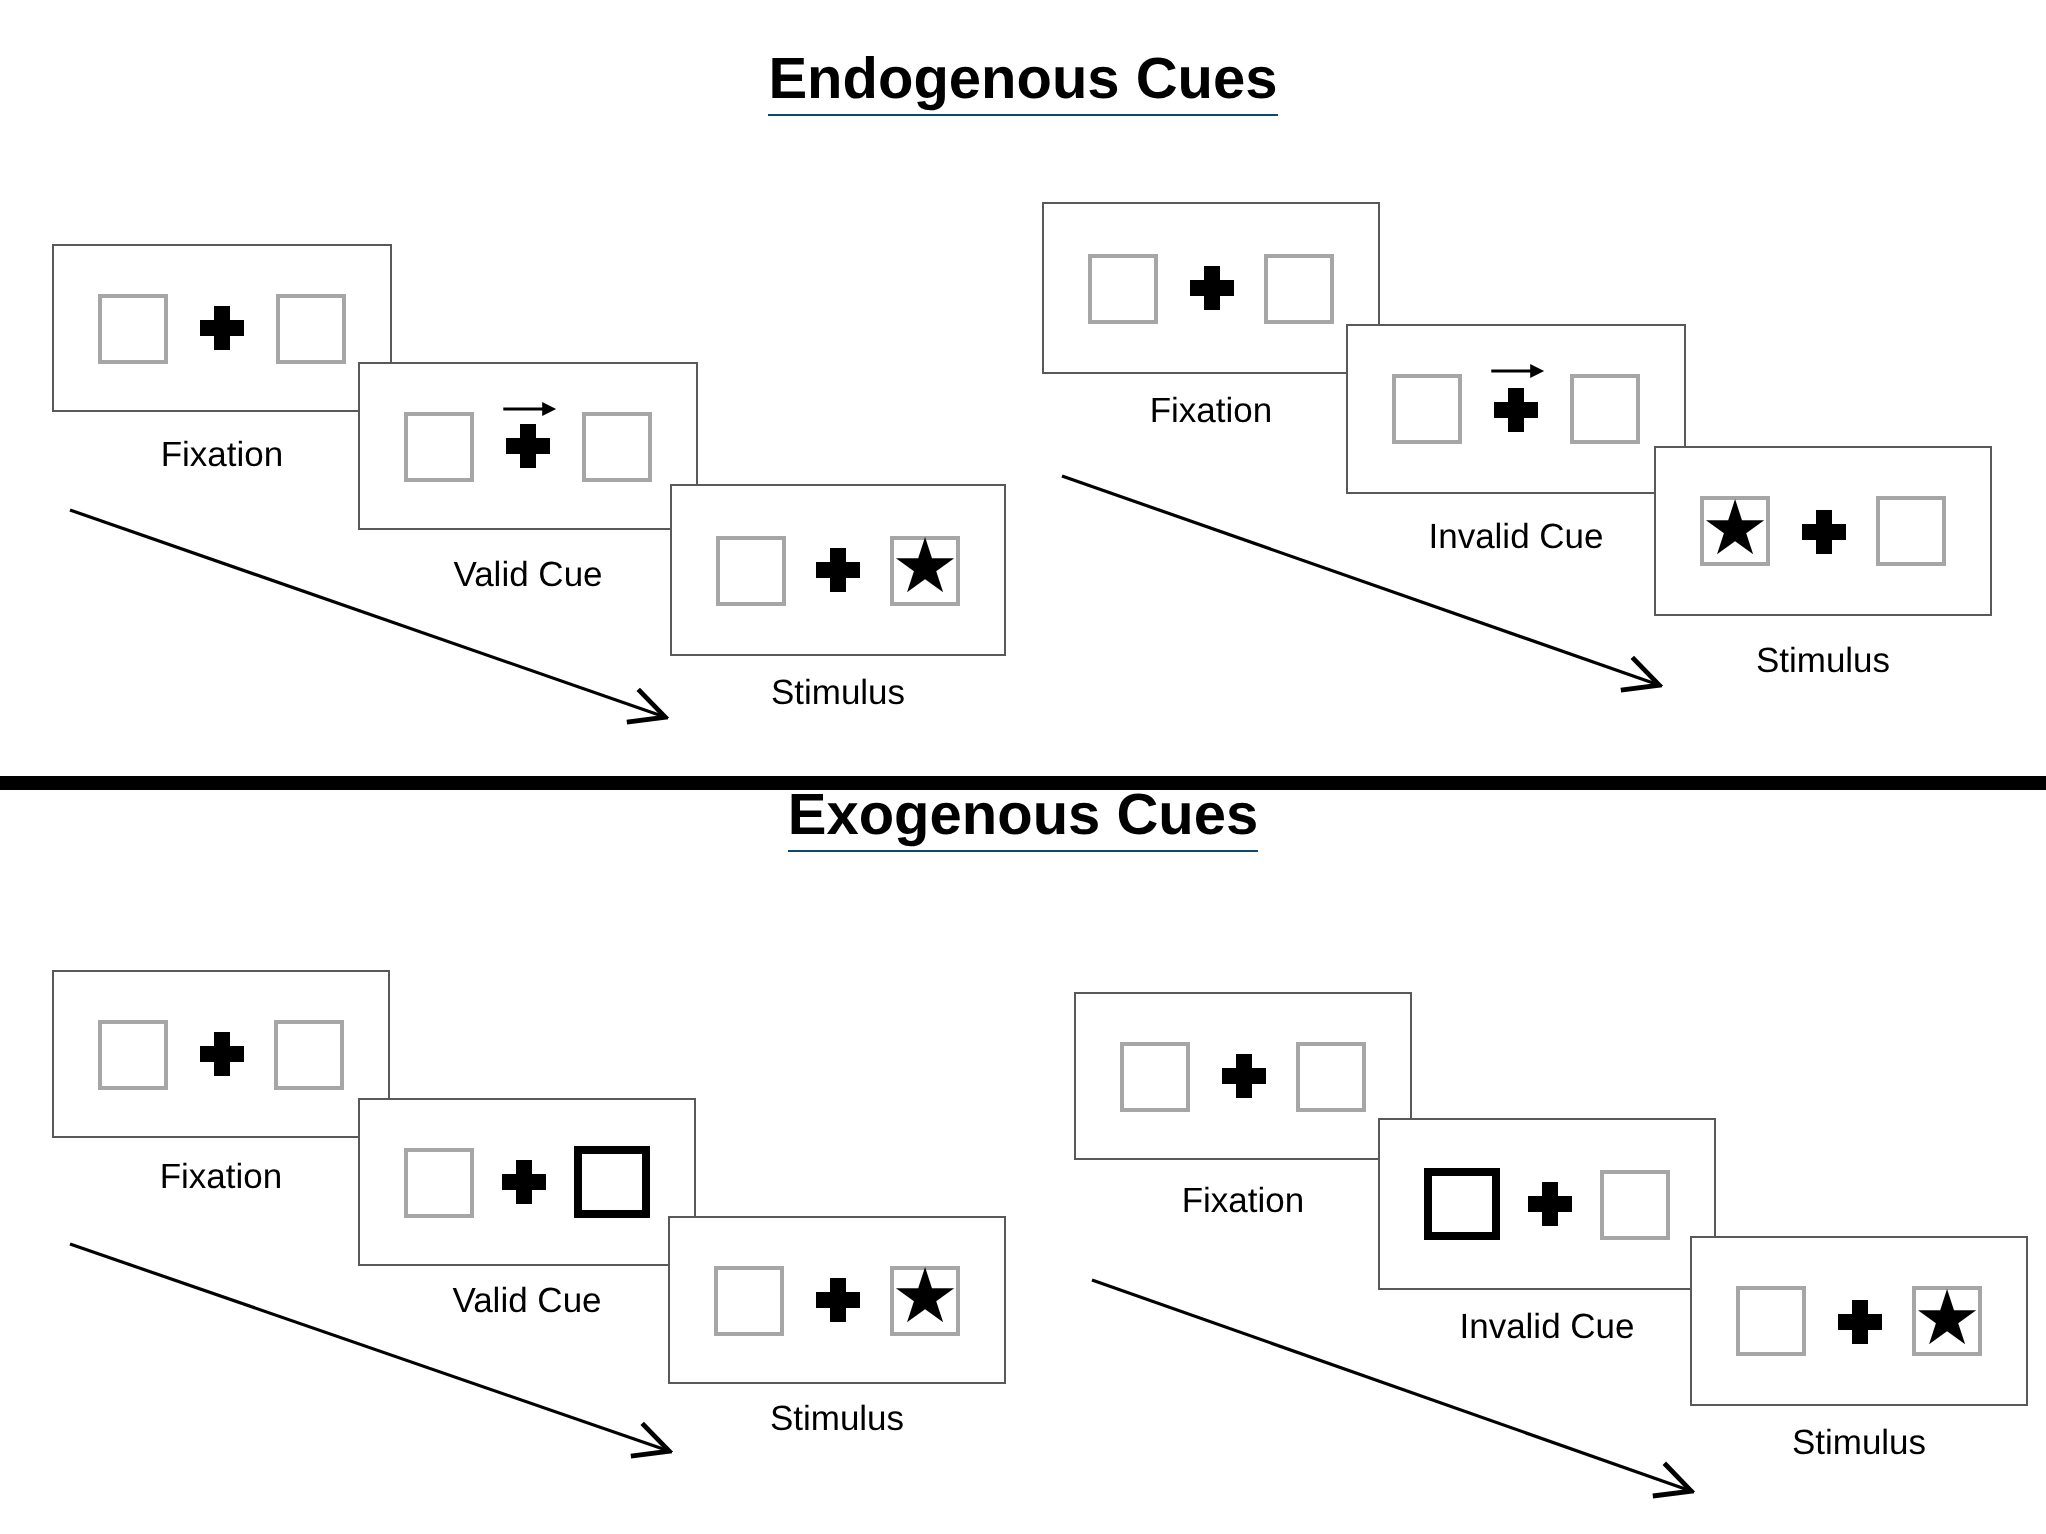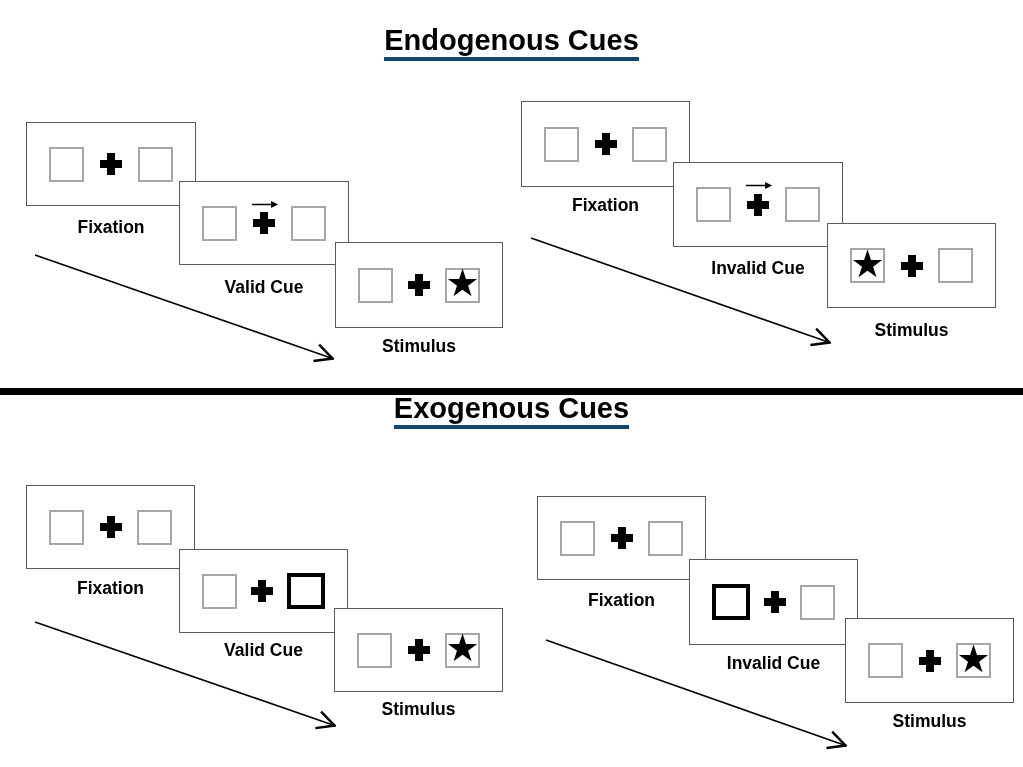--- a/index.html
+++ b/index.html
@@ -5,21 +5,21 @@
   html,body{margin:0;padding:0;background:#fff;}
   #stage{
     position:relative;width:1023px;height:767px;background:#ffffff;
     font-family:"Liberation Sans", sans-serif;color:#000;overflow:hidden;
   }
   .section-title{
     position:absolute;left:0;width:100%;text-align:center;
     font-size:29px;font-weight:bold;letter-spacing:0px;
   }
   .section-title span{
-    border-bottom:4px solid #0c4a6e;padding-bottom:1px;
+    border-bottom:1px solid #0c4a6e;padding-bottom:1px;
   }
   .divider{
     position:absolute;left:0;top:388px;width:1023px;height:7px;background:#000;
   }
   .panel{
     position:absolute;background:#fff;border:1px solid #595959;
     box-sizing:border-box;display:flex;align-items:center;
     justify-content:space-between;padding:0 22px;
   }
   .box{
@@ -37,21 +37,21 @@
   }
   .plus{width:22px;height:22px;position:relative;}
   .plus::before{content:"";position:absolute;left:7px;top:0;width:8px;height:22px;background:#000;}
   .plus::after{content:"";position:absolute;top:7px;left:0;width:22px;height:8px;background:#000;}
   .cue-arrow{position:absolute;top:18px;left:50%;transform:translateX(-46%);}
   .star{
     font-size:38px;line-height:33px;margin-top:-3px;
     font-family:"DejaVu Sans", sans-serif;
   }
   .plabel{
-    position:absolute;text-align:center;font-size:17.5px;font-weight:bold;
+    position:absolute;text-align:center;font-size:17.5px;font-weight:normal;
   }
   .tl-arrow{position:absolute;}
 </style>
 </head>
 <body>
 
 <div id="stage">
 
   <svg width="0" height="0" style="position:absolute" aria-hidden="true">
     <defs>

